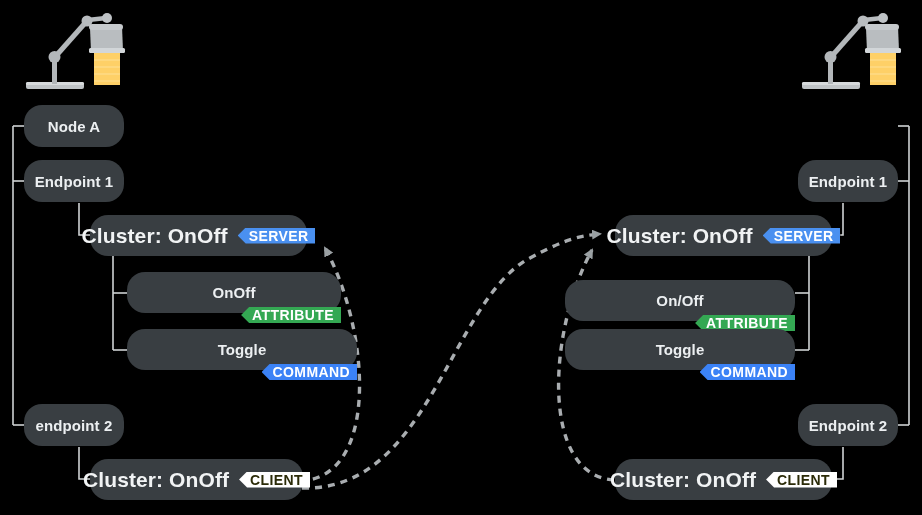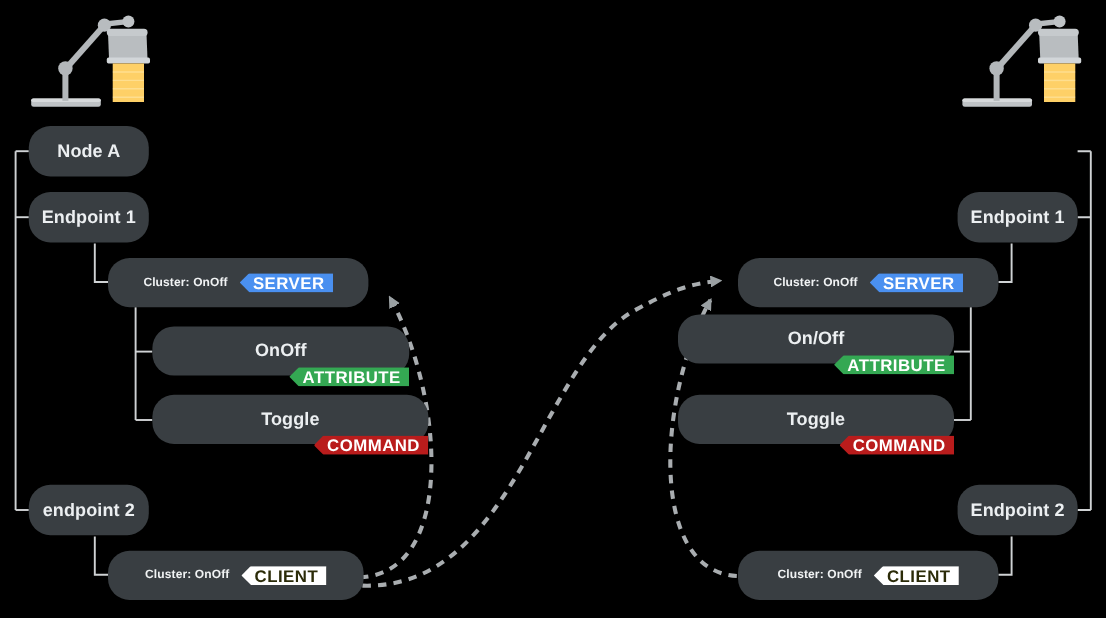--- a/index.html
+++ b/index.html
@@ -31,21 +31,21 @@
   }
   .box.plain{ }
   .box .lbl{pointer-events:none;}
 
   
   .box.row{
     justify-content:center;
     gap:10px;
     padding:0 14px;
   }
-  .box.row .lbl{font-size:10px;font-weight:700;color:#f1f3f4;}
+  .box.row .lbl{font-size:21px;font-weight:700;color:#f1f3f4;}
 
   
   .memberrow{
     display:flex;align-items:center;justify-content:center;width:100%;
     position:relative;
   }
   .memberrow .lbl{position:absolute;left:50%;transform:translateX(-50%);}
   .memberrow .badgeholder{margin-left:auto;margin-top:44px;}
 
   
@@ -59,21 +59,21 @@
     height:16px;
     padding:0 7px 0 11px;
     color:#fff;
     box-sizing:border-box;
     clip-path:polygon(8px 0, 100% 0, 100% 100%, 8px 100%, 0 50%);
     text-align:center;
     filter:drop-shadow(1px 1px 0 rgba(0,0,0,.55));
   }
   .badge.server{background:#4a90f0;color:#ffffff;}
   .badge.attribute{background:#34a853;color:#ffffff;}
-  .badge.command{background:#b91c1c;color:#ffffff;}
+  .badge.command{background:#3b82f6;color:#ffffff;}
   .badge.client{background:#ffffff;color:#2b2b08;}
 
   
   .lamp{position:absolute;}
 </style>
 </head>
 <body>
 
 <div id="stage">
 
@@ -219,21 +219,21 @@
 
   <div class="box plain" style="left:798px;top:160px;width:100px;height:42px;">
     <span class="lbl">Endpoint 1</span>
   </div>
 
   <div class="box row" style="left:615px;top:215px;width:217px;height:41px;">
     <span class="lbl">Cluster: OnOff</span>
     <span class="badge server">SERVER</span>
   </div>
 
-  <div class="box" style="left:565px;top:262px;width:230px;height:41px;">
+  <div class="box" style="left:565px;top:280px;width:230px;height:41px;">
     <div class="memberrow">
       <span class="lbl">On/Off</span>
       <span class="badgeholder">
         <span class="badge attribute">ATTRIBUTE</span>
       </span>
     </div>
   </div>
 
   <div class="box" style="left:565px;top:329px;width:230px;height:41px;">
     <div class="memberrow">

